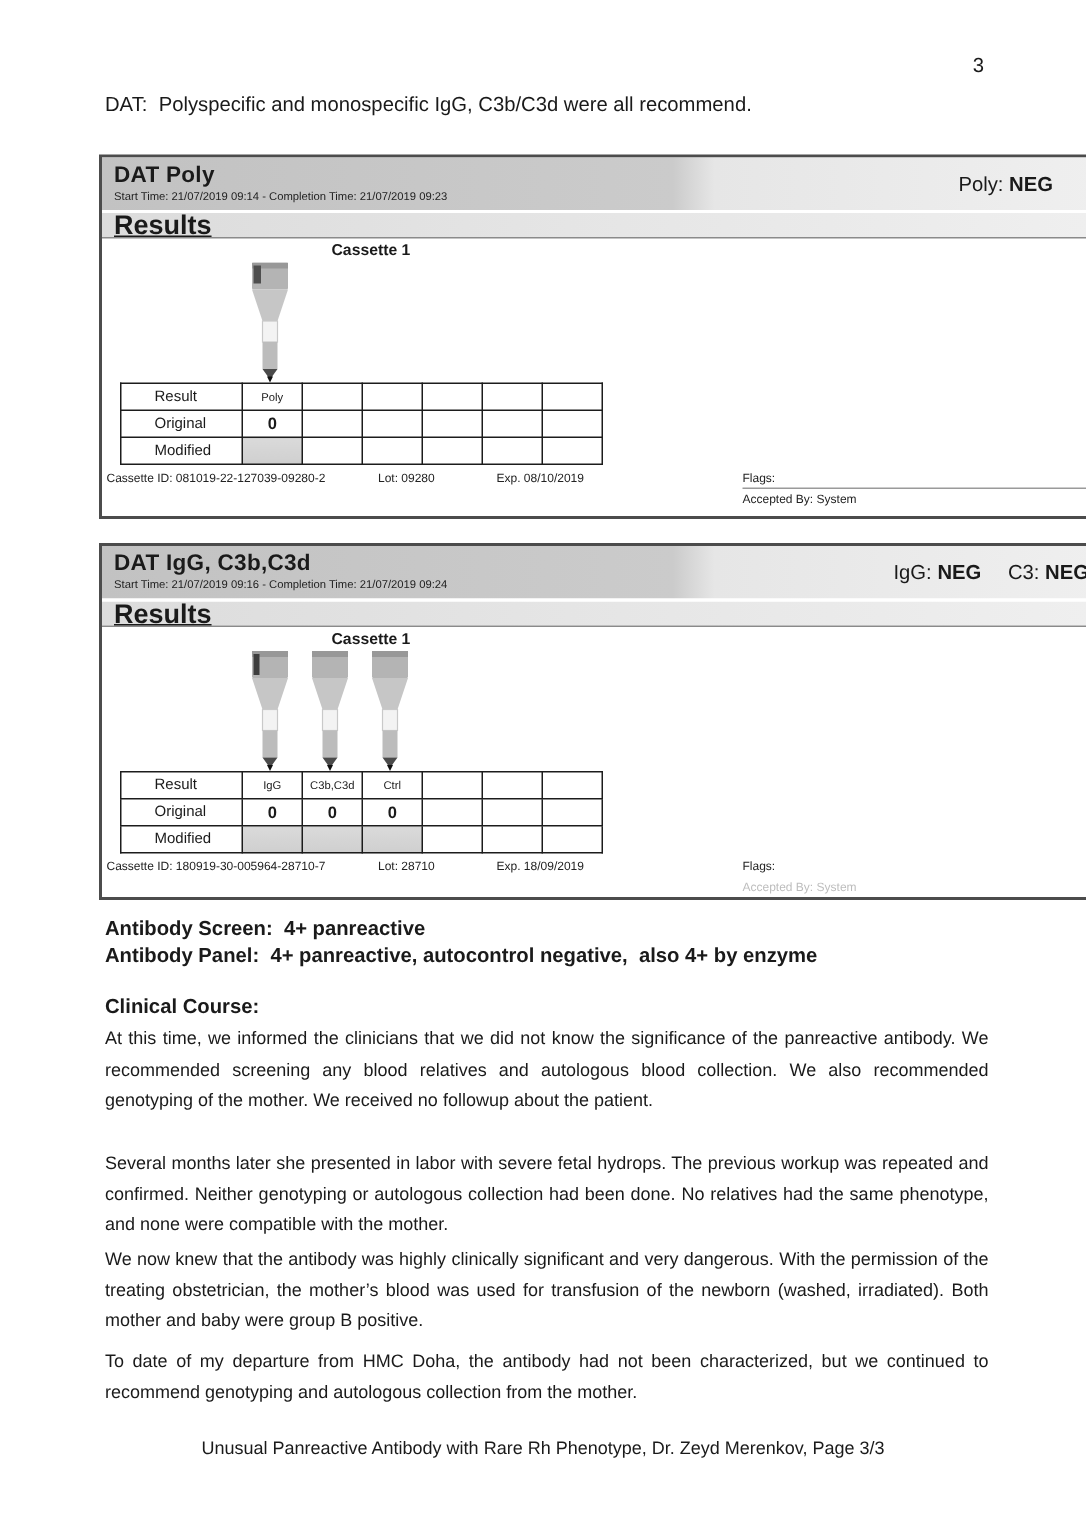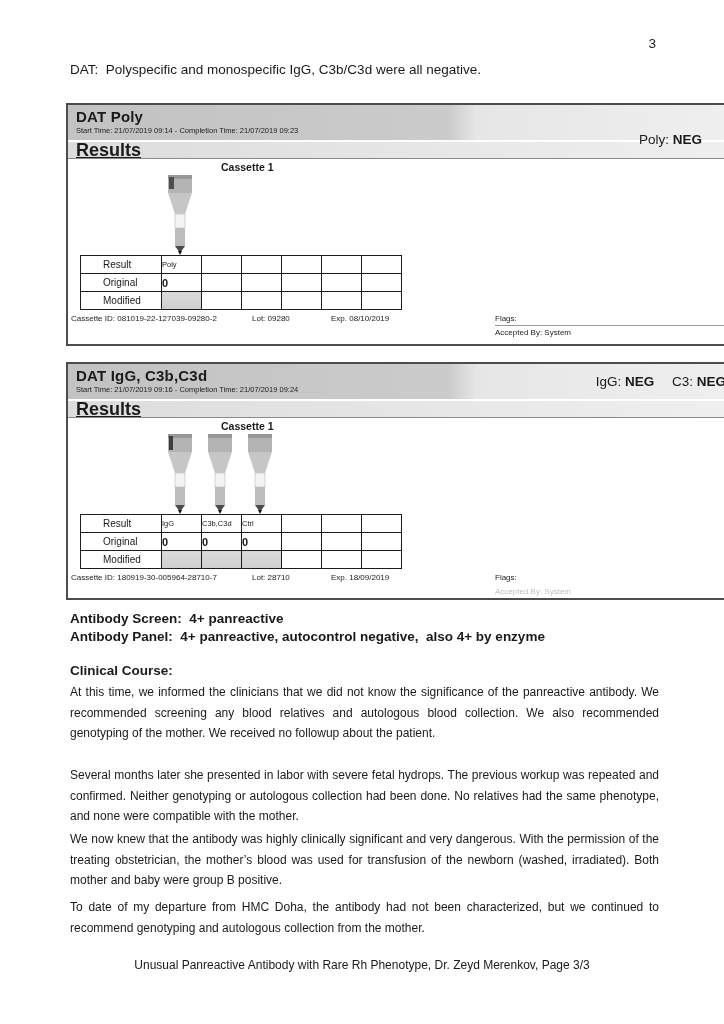--- a/index.html
+++ b/index.html
@@ -17,39 +17,39 @@
   .panel-1 { top:103px; height:243px; }
   .panel-2 { top:362px; height:238px; }
   .panel-header {
     position:relative; height:37px; padding:3px 0 0 8px;
     background:linear-gradient(90deg,#c2c2c2 0%,#cbcbcb 55%,#e6e6e6 59%,#f0f0f0 100%);
     border-bottom:2px solid #ffffff;
   }
   .panel-title { font-size:15px; font-weight:bold; letter-spacing:.2px; }
   .panel-subtitle { font-size:7.5px; margin-top:1px; color:#222; }
   .panel-summary { position:absolute; top:10px; font-size:13.5px; white-space:nowrap; }
-  .panel-1 .panel-summary { right:58px;margin-top:17px; }
+  .panel-1 .panel-summary { right:58px; }
   .panel-2 .panel-summary { right:34px; }
   .sum-pair + .sum-pair { margin-left:14px; }
   .sum-value { font-weight:bold; }
   .results-strip {
     height:17px; padding-left:8px; font-size:18px; font-weight:bold;
     background:linear-gradient(90deg,#dcdcdc,#f0f0f0);
     border-bottom:1.5px solid #8a8a8a; line-height:16px;text-decoration:underline;
   }
   .cassette-label { margin:2px 0 0 153px; font-size:10.5px; font-weight:bold; height:13px; }
 
   .tubes { display:flex; margin-left:99px; height:81px; align-items:flex-end; }
   .tube { width:26px; height:80px; position:relative; margin-right:14px; }
   .tube svg { display:block; }
 
   .results-table { border-collapse:collapse; margin-left:12px; }
   .results-table td { border:1.5px solid #1c1c1c; height:18px; background:#fff; }
   .results-table td.row-label { width:81px; font-size:10px; padding-left:22px; }
-  .results-table td.data { width:40px; }
+  .results-table td.data { width:40px; text-align:center; }
   .results-table td.hdr { font-size:7.5px; }
   .results-table td.val { font-size:11px; font-weight:bold; }
   .results-table td.shaded { background:linear-gradient(180deg,#dadada,#cfcfcf); }
 
   .panel-meta { position:relative; font-size:8px; margin-top:4px; height:28px; color:#222;padding-left:41px; }
   .panel-meta span { position:absolute; white-space:nowrap; }
   .meta-cid { left:3px; top:0; }
   .meta-lot { left:184px; top:0; }
   .meta-exp { left:263px; top:0; }
   .meta-flags { left:427px; top:0; }
@@ -68,21 +68,21 @@
   .para-3 { top:829px; }
   .para-4 { top:897px; }
   .doc-footer { position:absolute; left:0; top:958px; width:100%; text-align:center; font-size:12px; }
 </style>
 </head>
 <body>
 
 <div class="page">
 
   <div class="page-number">3</div>
-  <div class="intro">DAT:  Polyspecific and monospecific IgG, C3b/C3d were all negative.</div>
+  <div class="intro">DAT:  Polyspecific and monospecific IgG, C3b/C3d were all recommend.</div>
 
   <div class="panel panel-1">
     <div class="panel-header">
       <div class="panel-title">DAT Poly</div>
       <div class="panel-subtitle">Start Time: 21/07/2019 09:14 - Completion Time: 21/07/2019 09:23</div>
       <div class="panel-summary">
         <span class="sum-pair"><span class="sum-label">Poly:</span>
         <span class="sum-value">NEG</span></span>
       </div>
     </div>

